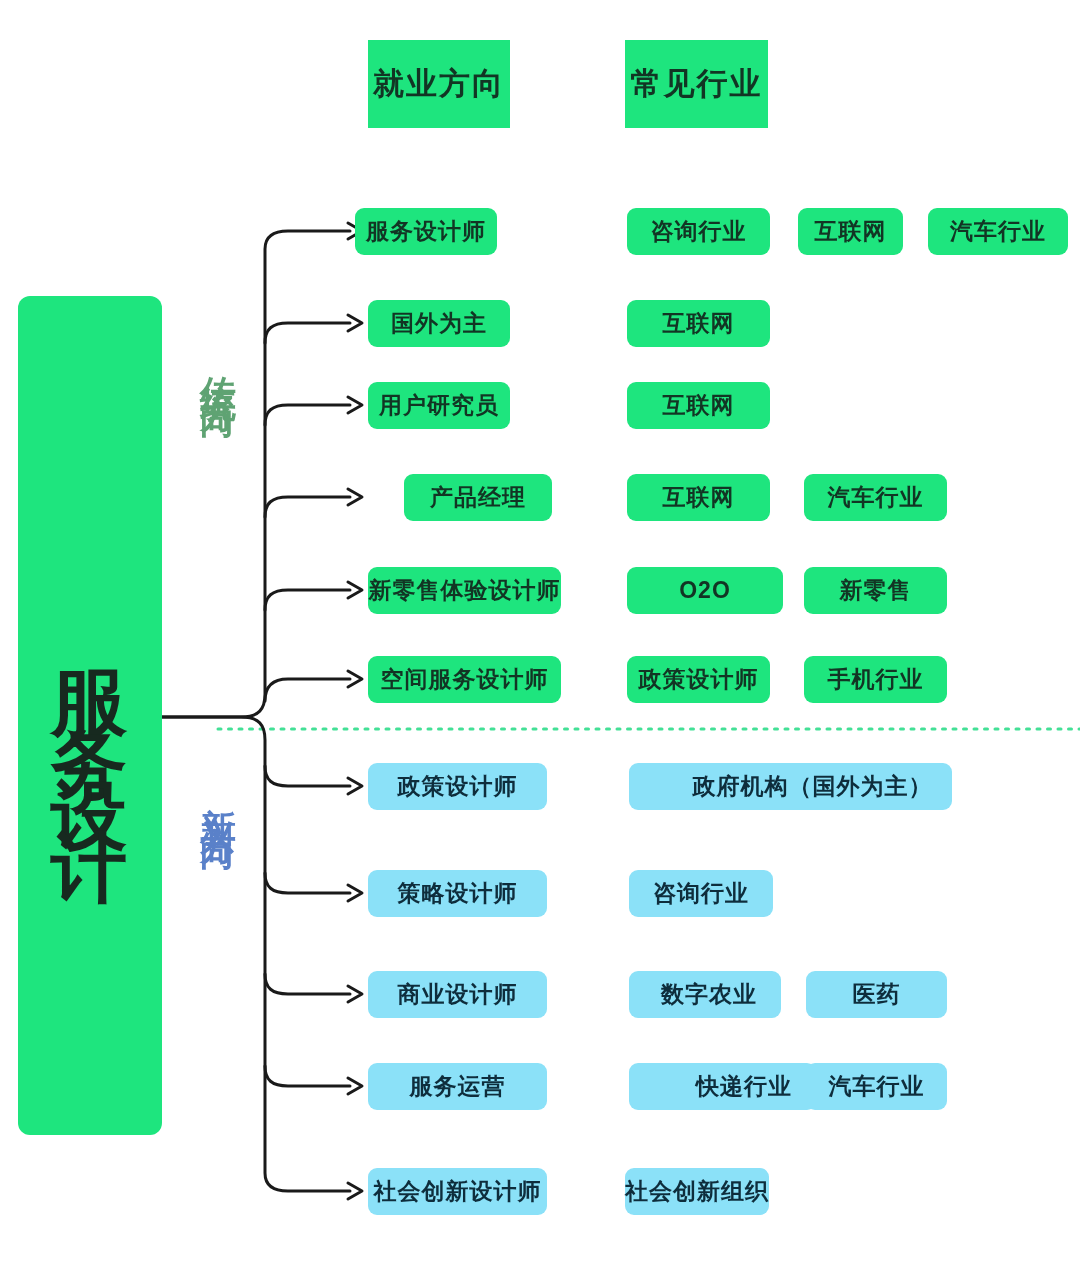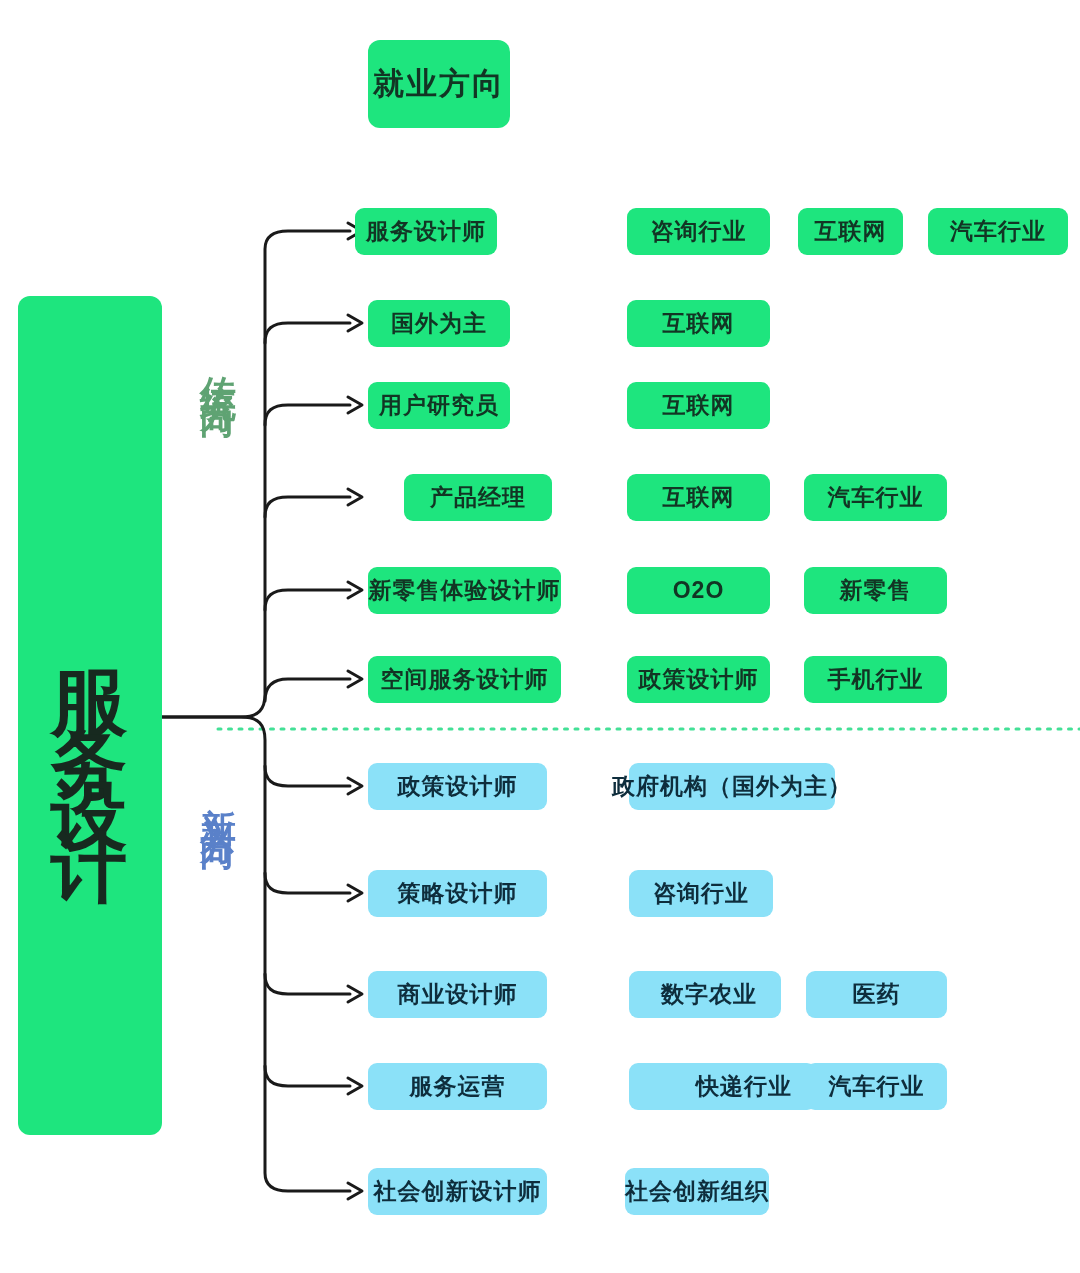--- a/index.html
+++ b/index.html
@@ -25,21 +25,21 @@
   .box{
     position:absolute;
     height:47px;
     border-radius:9px;
     display:flex;align-items:center;justify-content:center;
     font-weight:700;font-size:23px;letter-spacing:1px;
     z-index:2;white-space:nowrap;
   }
   .green{background:var(--green);color:var(--green-text);}
   .blue{background:var(--blue);color:var(--blue-text);}
-  .header{height:88px;font-size:31px;border-radius:12px;letter-spacing:2px;}
+  .header{height:88px;font-size:31px;border-radius:0;letter-spacing:2px;}
   .root-box{
     position:absolute;left:18px;top:296px;width:144px;height:839px;
     background:var(--green);border-radius:12px;
     display:flex;align-items:center;justify-content:center;
     z-index:2;
   }
   .root-title{
     writing-mode:vertical-rl;text-orientation:upright;
     font-size:76px;font-weight:700;letter-spacing:52px;
     color:#17291F;line-height:1;
@@ -95,46 +95,47 @@
   </svg>
 
   <div class="root-box">
     <span class="root-title">服务设计</span>
   </div>
 
   <div class="vlabel trad">传统方向</div>
   <div class="vlabel emerg">新兴方向</div>
 
   <div class="box green header" style="left:368px;top:40px;width:142px;">就业方向</div>
+  <div class="box green header" style="left:625px;top:40px;width:143px;">常见行业</div>
 
   <div class="box green" style="left:355px;top:208px;width:142px;">服务设计师</div>
   <div class="box green" style="left:627px;top:208px;width:143px;">咨询行业</div>
   <div class="box green" style="left:798px;top:208px;width:105px;">互联网</div>
   <div class="box green" style="left:928px;top:208px;width:140px;">汽车行业</div>
 
   <div class="box green" style="left:368px;top:300px;width:142px;">国外为主</div>
   <div class="box green" style="left:627px;top:300px;width:143px;">互联网</div>
 
   <div class="box green" style="left:368px;top:382px;width:142px;">用户研究员</div>
   <div class="box green" style="left:627px;top:382px;width:143px;">互联网</div>
 
   <div class="box green" style="left:368px;top:474px;width:148px;margin-left:36px;">产品经理</div>
   <div class="box green" style="left:627px;top:474px;width:143px;">互联网</div>
   <div class="box green" style="left:804px;top:474px;width:143px;">汽车行业</div>
 
   <div class="box green" style="left:368px;top:567px;width:193px;">新零售体验设计师</div>
-  <div class="box green" style="left:627px;top:567px;width:143px;">O2O</div>
+  <div class="box green" style="left:627px;top:567px;width:156px;">O2O</div>
   <div class="box green" style="left:804px;top:567px;width:143px;">新零售</div>
 
   <div class="box green" style="left:368px;top:656px;width:193px;">空间服务设计师</div>
   <div class="box green" style="left:627px;top:656px;width:143px;">政策设计师</div>
   <div class="box green" style="left:804px;top:656px;width:143px;">手机行业</div>
 
   <div class="box blue" style="left:368px;top:763px;width:179px;">政策设计师</div>
-  <div class="box blue" style="left:629px;top:763px;width:206px;">政府机构（国外为主）</div>
+  <div class="box blue" style="left:629px;top:763px;width:279px;padding-left:44px;">政府机构（国外为主）</div>
 
   <div class="box blue" style="left:368px;top:870px;width:179px;">策略设计师</div>
   <div class="box blue" style="left:629px;top:870px;width:144px;">咨询行业</div>
 
   <div class="box blue" style="left:368px;top:971px;width:179px;">商业设计师</div>
   <div class="box blue" style="left:629px;top:971px;width:144px;padding-left:8px;">数字农业</div>
   <div class="box blue" style="left:368px;top:1063px;width:179px;">服务运营</div>
 
   <div class="box blue" style="left:806px;top:971px;width:141px;">医药</div>
   <div class="box blue" style="left:629px;top:1063px;width:144px;padding-left:43px;">快递行业</div>

